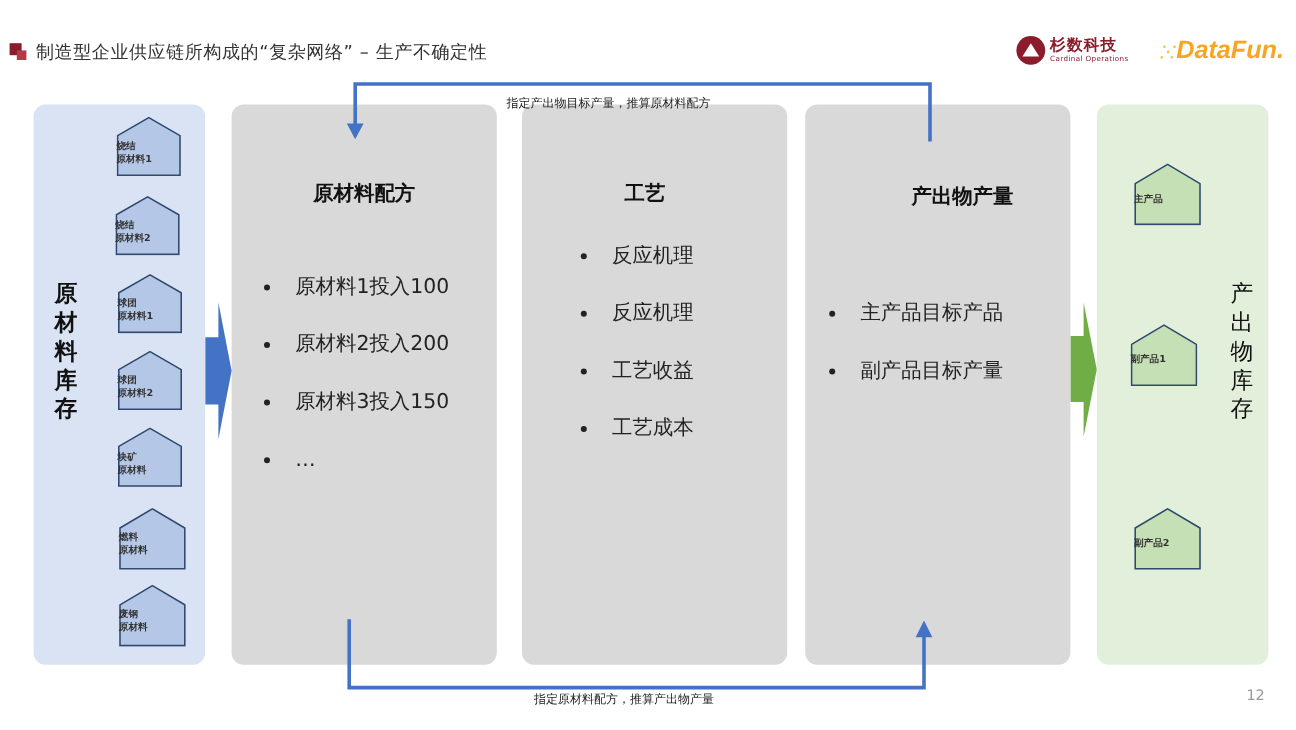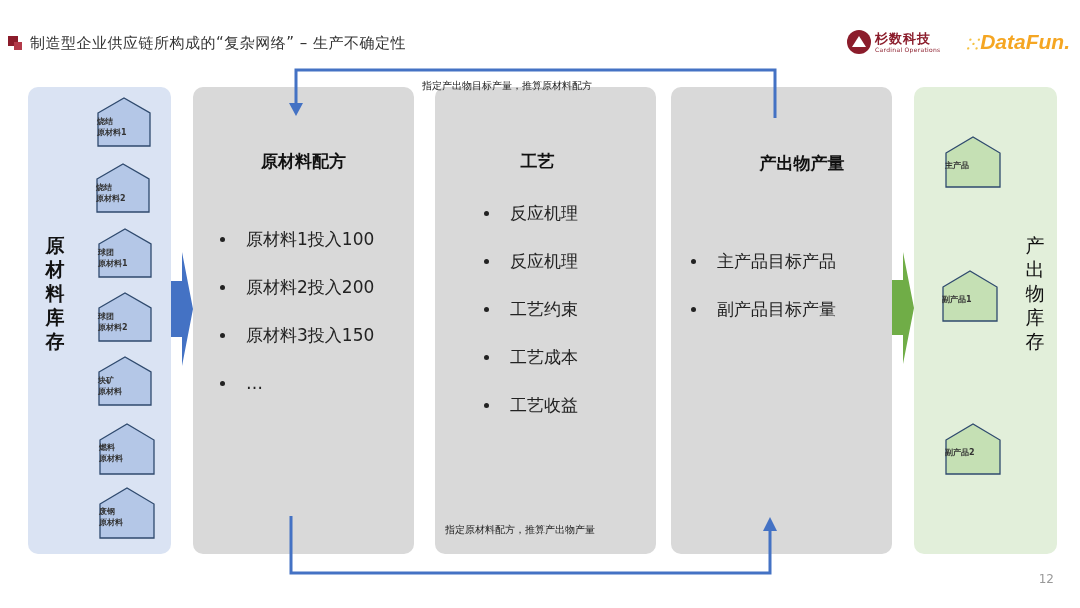--- a/index.html
+++ b/index.html
@@ -156,23 +156,22 @@
   <li>原材料1投入100</li>
   <li>原材料2投入200</li>
   <li>原材料3投入150</li>
   <li>…</li>
 </ul>
 
 <div class="col-title" style="left:435px;width:205px;top:150px;">工艺</div>
 <ul class="bullet-list" style="left:484px;top:201px;">
   <li>反应机理</li>
   <li>反应机理</li>
-  <li>工艺约束</li>
+  <li>工艺收益</li>
   <li>工艺成本</li>
-  <li>工艺收益</li>
 </ul>
 
 <div class="col-title" style="left:671px;width:262px;top:152px;">产出物产量</div>
 <ul class="bullet-list" style="left:691px;top:249px;">
   <li>主产品目标产品</li>
   <li>副产品目标产量</li>
 </ul>
 
 <div class="house" style="left:945px;top:136px;">
   <svg width="56" height="52">
@@ -212,15 +211,15 @@
     <polyline points="775,118 775,70 296,70 296,104" fill="none" stroke="#4472c4" stroke-width="3"></polyline>
     <polygon points="289,103 303,103 296,116" fill="#4472c4"></polygon>
   </g>
   <g>
     <polyline points="291,516 291,573 770,573 770,530" fill="none" stroke="#4472c4" stroke-width="3"></polyline>
     <polygon points="763,531 777,531 770,517" fill="#4472c4"></polygon>
   </g>
 </svg>
 
 <div class="abs flow-note" style="left:422px;top:79px;">指定产出物目标产量，推算原材料配方</div>
-<div class="abs flow-note" style="left:445px;top:523px;font-family:Liberation Serif, serif;">指定原材料配方，推算产出物产量</div>
+<div class="abs flow-note" style="left:445px;top:576px;font-family:Liberation Serif, serif;">指定原材料配方，推算产出物产量</div>
 
 <div class="abs page-num">12</div>
 
 </body></html>

